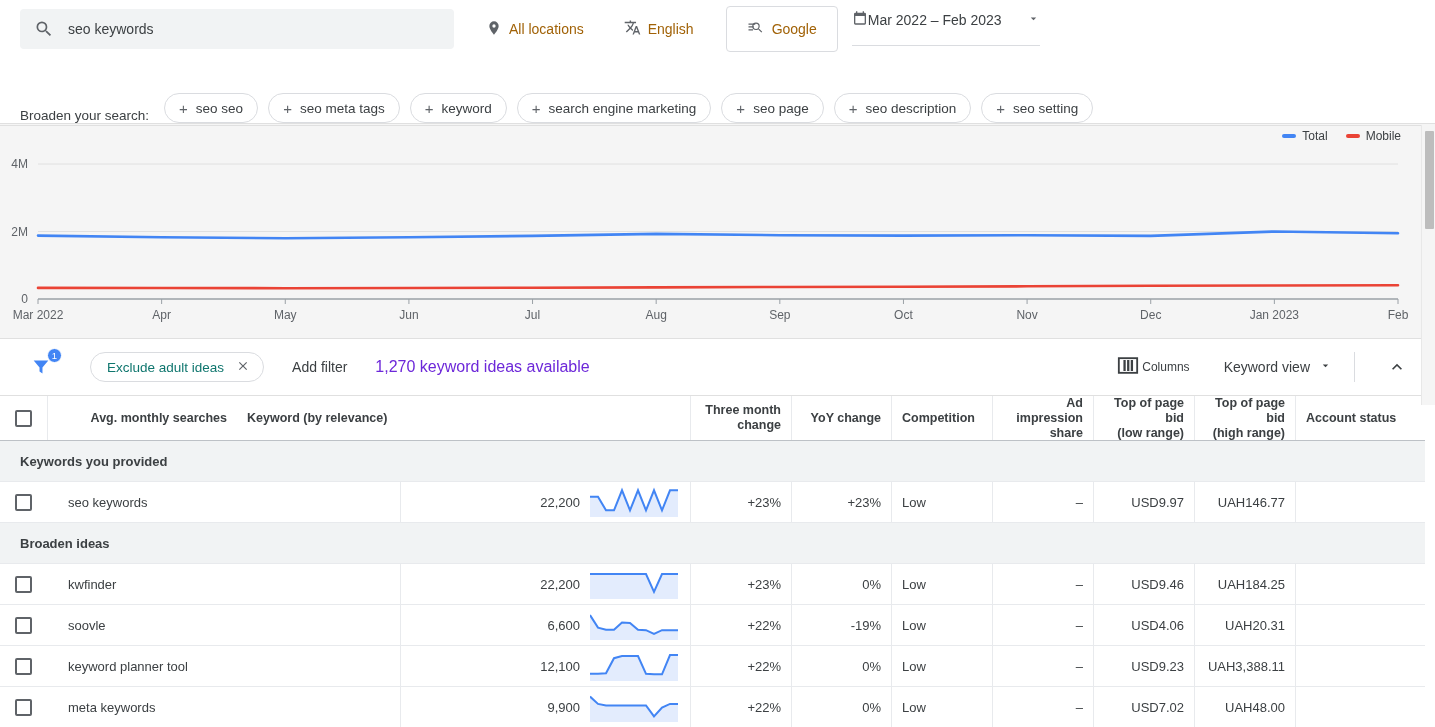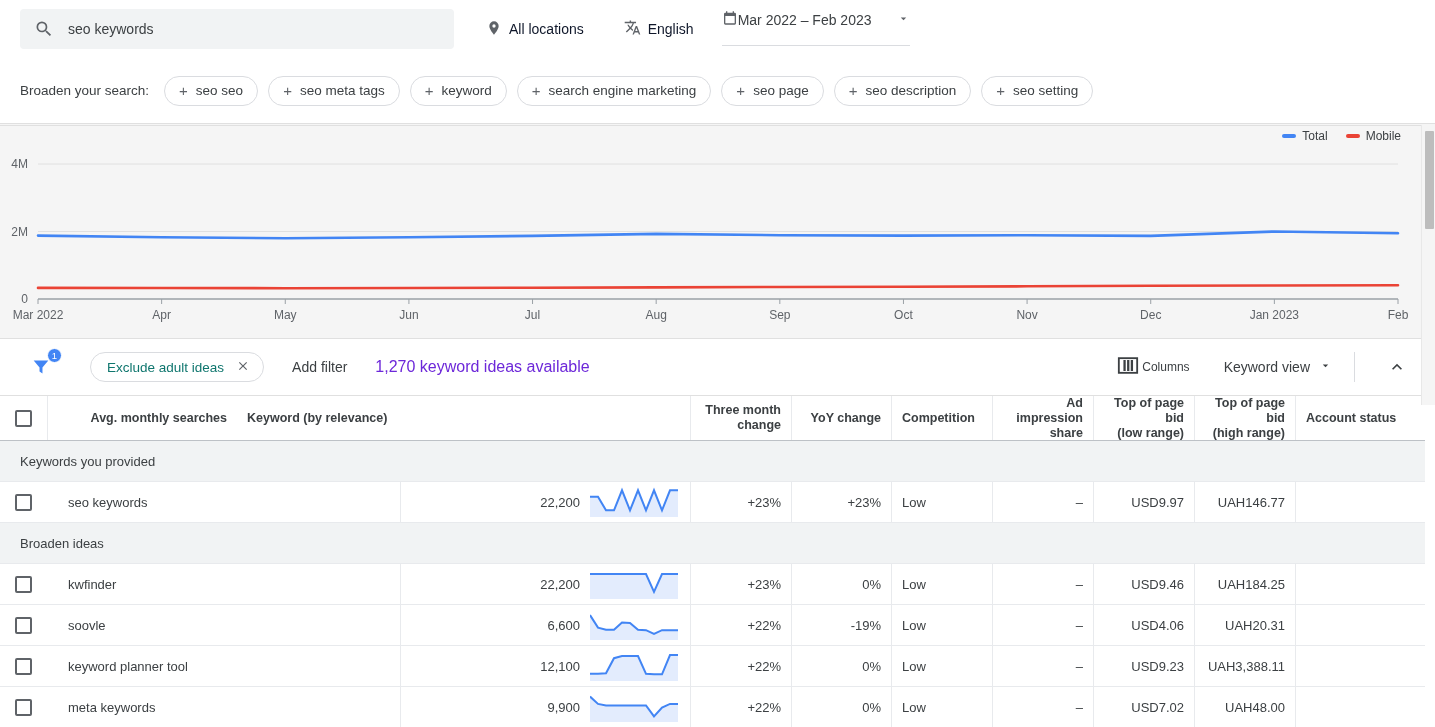--- a/index.html
+++ b/index.html
@@ -41,21 +41,21 @@
     font-size: 14px;
     color: #3c4043;
     width: 100%;
     padding: 0;
   }
   .topbar-chip {
     display: flex;
     align-items: center;
     gap: 7px;
     font-size: 14px;
-    color: #0f172a;
+    color: #a16207;
     padding: 0 14px;
     height: 40px;
     cursor: pointer;
     white-space: nowrap;
   }
   .chip-boxed {
     border: 1px solid #dadce0;
     border-radius: 4px;
     height: 46px;
     padding: 0 20px;
@@ -72,21 +72,21 @@
     height: 34px;
     cursor: pointer;
     min-width: 188px;
   }
   .date-range .caret { margin-left: auto; }
 
   
   .broaden {
     height: 66px;
     display: flex;
-    align-items: center;
+    align-items: flex-end;
     padding: 0 20px;
     gap: 10px;
     border-bottom: 1px solid #e0e0e0;
     background: #fff;
   }
   .broaden-label { font-size: 13.5px; color: #3c4043; margin-right: 5px; white-space: nowrap; }
   .pill {
     display: inline-flex;
     align-items: center;
     gap: 8px;
@@ -211,20 +211,21 @@
     cursor: pointer;
     background: #fff;
   }
   .group-row {
     height: 41px;
     display: flex; align-items: center;
     background: #f1f3f4;
     font-size: 13px; color: #3c4043;
     padding-left: 20px;
     border-bottom: 1px solid #e8eaed;
+    font-weight: bold;
   }
   .data-row { height: 41px; }
   .data-row .cell { font-size: 13px; color: #3c4043; }
   .kw-text { padding-left: 11px; }
   .spark-svg { display: block; }
   .dash { color: #3c4043; }
 
   
   .vscroll {
     position: absolute;
@@ -270,20 +271,29 @@
 
     <div class="topbar-chip" style="margin-left:12px;">
       <span>
         <svg width="17" height="17" viewBox="0 0 24 24">
             <path fill="#5f6368" d="M12.87 15.07l-2.54-2.51.03-.03A17.52 17.52 0 0014.07 6H17V4h-7V2H8v2H1v2h11.17C11.5 7.92 10.44 9.75 9 11.35 8.07 10.32 7.3 9.19 6.69 8h-2c.73 1.63 1.73 3.17 2.98 4.56l-5.09 5.02L4 19l5-5 3.11 3.11.76-2.04zM18.5 10h-2L12 22h2l1.12-3h4.75L21 22h2l-4.5-12zm-2.62 7l1.62-4.33L19.12 17h-3.24z"></path>
           </svg>
       </span>
       <span>English</span>
     </div>
 
+    <div class="topbar-chip chip-boxed">
+      <span>
+        <svg width="18" height="18" viewBox="0 0 24 24">
+            <path fill="#5f6368" d="M2 6h9v1.6H2V6zm0 3.8h7v1.6H2V9.8zm0 3.8h6v1.6H2v-1.6z"></path>
+            <path fill="#5f6368" d="M16.6 13.2h-.6l-.22-.2a4.9 4.9 0 001.18-3.2 5 5 0 10-5 5 4.9 4.9 0 003.2-1.18l.2.22v.6L19.2 18l1.1-1.1-3.7-3.7zm-4.6 0a3.4 3.4 0 113.4-3.4 3.4 3.4 0 01-3.4 3.4z"></path>
+          </svg>
+      </span>
+      <span>Google</span>
+    </div>
 
     <div class="date-range">
       <span>
         <svg width="16" height="16" viewBox="0 0 24 24">
             <path fill="#5f6368" d="M19 4h-1V2h-2v2H8V2H6v2H5a2 2 0 00-2 2v14a2 2 0 002 2h14a2 2 0 002-2V6a2 2 0 00-2-2zm0 16H5V9h14v11z"></path>
           </svg>
       </span>
       <span>Mar 2022 – Feb 2023</span>
       <span class="caret">
         <svg width="13" height="13" viewBox="0 0 24 24">

